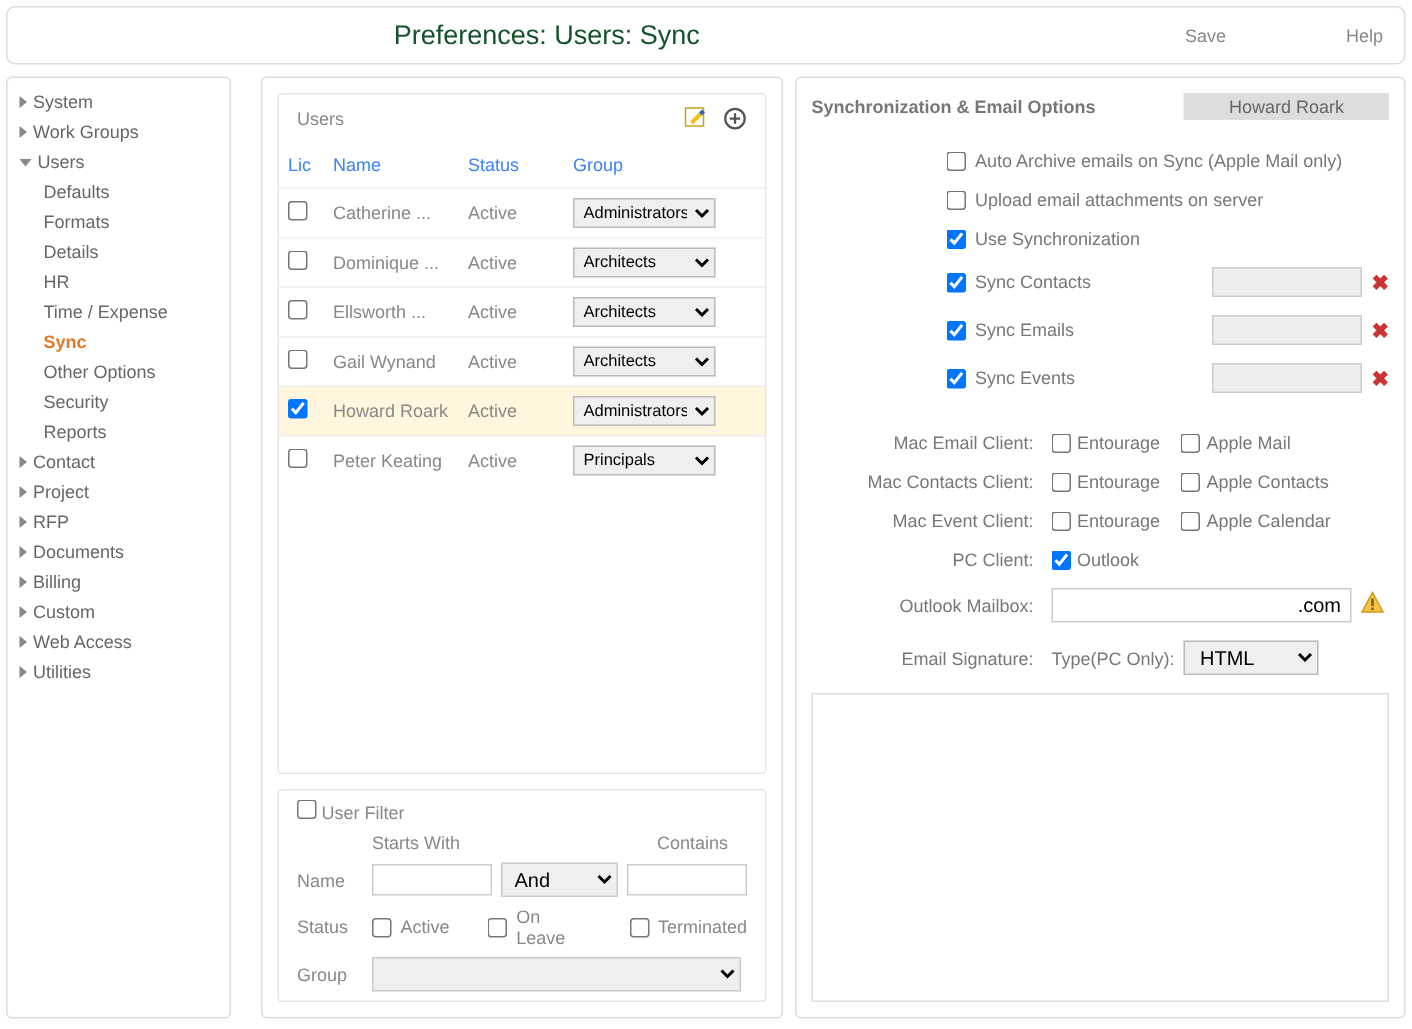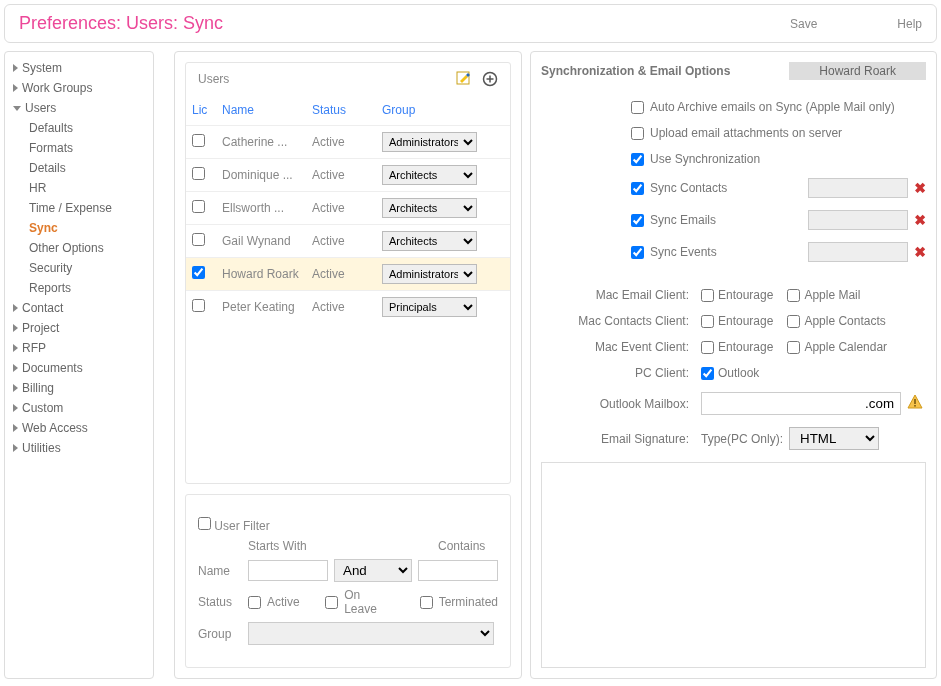--- a/index.html
+++ b/index.html
@@ -15,22 +15,23 @@
 .window-header {
   border: 1px solid #ddd;
   border-radius: 6px;
   margin: 4px;
   padding: 8px 14px;
   display: flex;
   align-items: center;
 }
 .window-title {
   font-size: 18px;
-  color: #ec4899;
+  color: #14532d;
   flex: 1;
+  text-align: center;
 }
 .header-link {
   color: #888;
   margin-left: 80px;
   cursor: pointer;
   font-size: 12px;
 }
 .content {
   display: flex;
   padding: 4px;
@@ -125,21 +126,21 @@
 .users-table select {
   width: 95px;
   font-size: 11px;
   padding: 2px;
   border: 1px solid #bbb;
 }
 .filter-box {
   border: 1px solid #e5e5e5;
   border-radius: 3px;
   margin: 0 10px 10px 10px;
-  padding: 22px 12px;
+  padding: 6px 12px;
   color: #888;
 }
 .filter-box .row {
   display: flex;
   align-items: center;
   margin-top: 6px;
   gap: 6px;
 }
 .filter-box label { min-width: 44px; }
 .filter-box input[type=text] {

